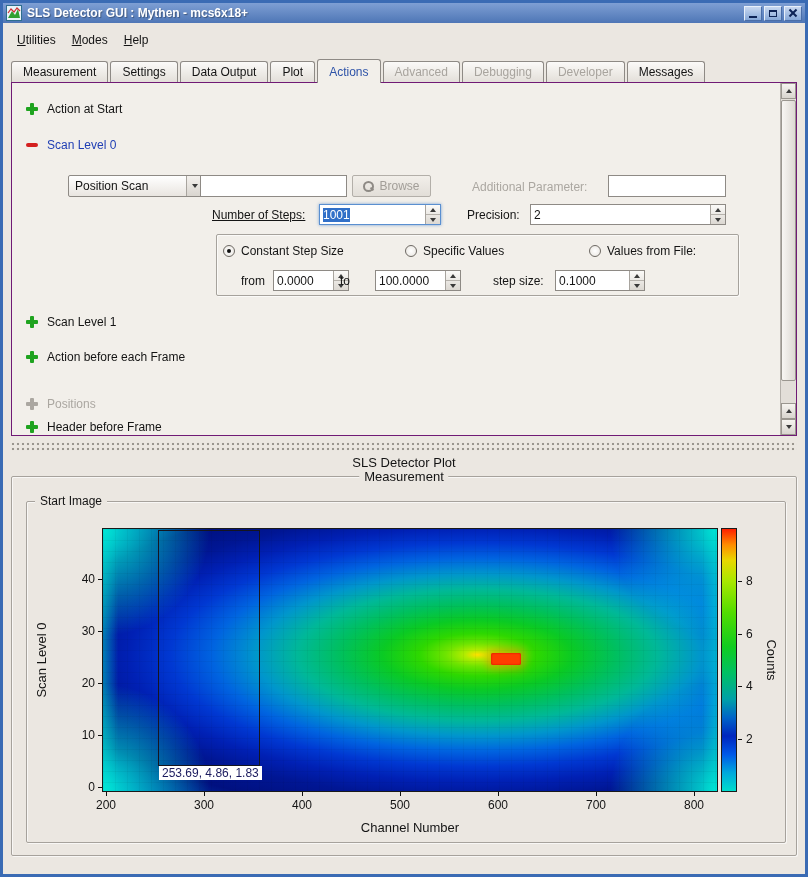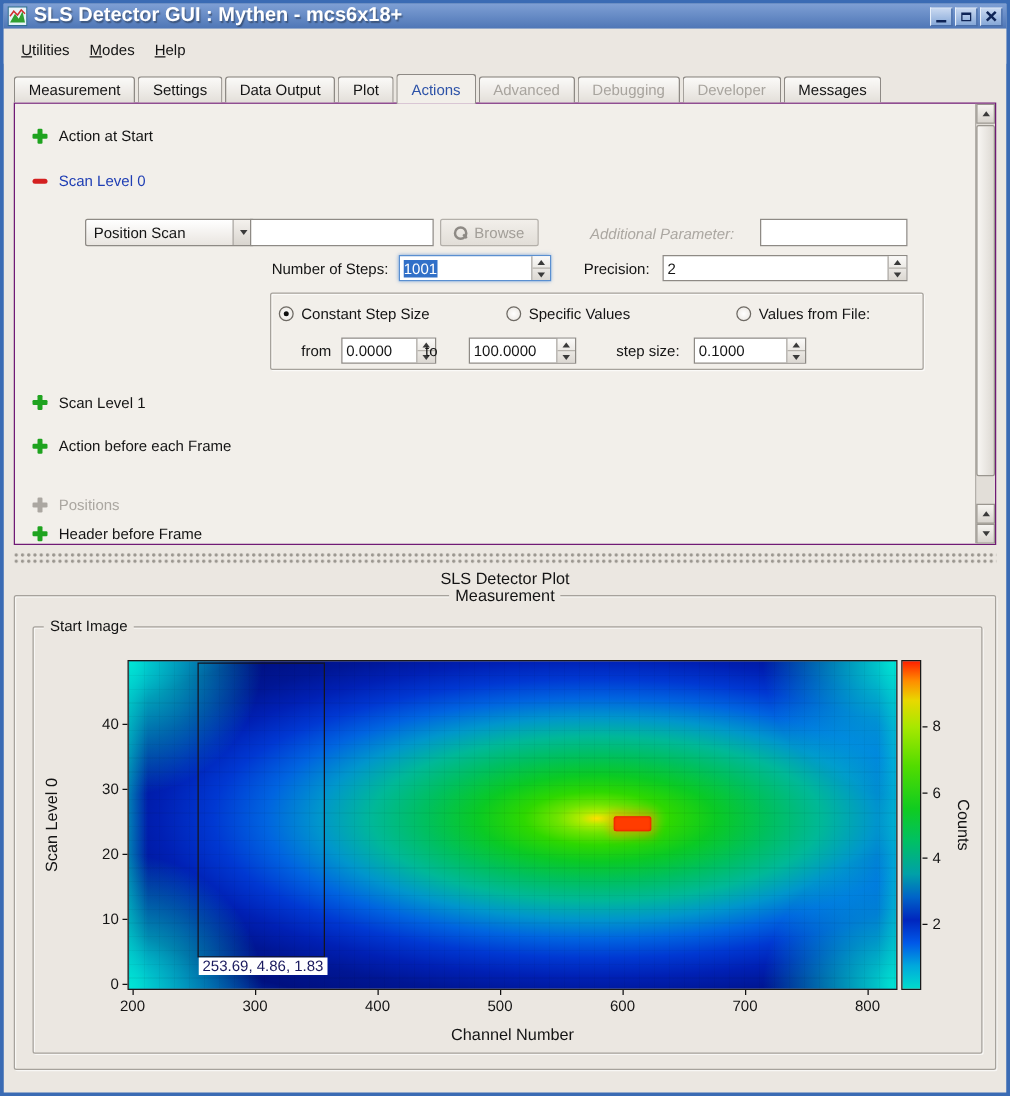--- a/index.html
+++ b/index.html
@@ -3,21 +3,21 @@
 <meta charset="utf-8">
 <style>
   * { box-sizing: border-box; margin: 0; padding: 0; }
   html,body { width:808px; height:877px; overflow:hidden; }
   body { background:#16335E; font-family:"Liberation Sans", sans-serif; font-size:12px; color:#141414; position:relative; }
   .window { position:absolute; inset:0; border:3px solid #3A6BB4; background:#EBE7E1; }
 
   
   .titlebar { height:20px; background:linear-gradient(#7E9FD4,#4E76B6); display:flex; align-items:center; padding:0 3px; }
   .app-icon { width:16px; height:16px; margin-right:5px; flex:0 0 auto; }
-  .title-text { color:#FFFFFF; font-weight:bold; font-size:16px; text-shadow:1px 1px 1px rgba(0,0,0,.35); flex:1; white-space:nowrap; overflow:hidden; }
+  .title-text { color:#FFFFFF; font-weight:bold; font-size:12px; text-shadow:1px 1px 1px rgba(0,0,0,.35); flex:1; white-space:nowrap; overflow:hidden; }
   .tb-btns { display:flex; gap:2px; }
   .tb-btn { width:18px; height:15px; background:linear-gradient(#C8D8F0,#86A8D8); border:1px solid; border-color:#E8F0FA #4A6EA8 #4A6EA8 #E8F0FA; display:flex; align-items:center; justify-content:center; cursor:pointer; }
   .g-min { width:8px; height:2px; background:#0E2456; margin-top:7px; }
   .g-max { width:8px; height:7px; border:1px solid #0E2456; border-top-width:2px; }
   .g-close { position:relative; width:10px; height:8px; }
   .g-close::before,.g-close::after { content:""; position:absolute; left:0; top:3px; width:10px; height:2px; background:#0E2456; }
   .g-close::before { transform:rotate(45deg); }
   .g-close::after { transform:rotate(-45deg); }
 
   
@@ -179,24 +179,24 @@
       <span class="cval">Position Scan</span>
       <span class="cbtn">
           <span class="td"></span>
         </span>
     </div>
     <input class="lineedit" style="left: 188px; top: 92px; width: 147px;" value="">
     <div class="btn disabled" style="left:340px; top:92px; width:79px;">
       <span class="mag"></span>
       <span>Browse</span>
     </div>
-    <span class="field-label grey-label" style="left:460px; top:97px;font-style:italic;">Additional Parameter:</span>
+    <span class="field-label grey-label" style="left:460px; top:97px;">Additional Parameter:</span>
     <input class="lineedit" style="left: 596px; top: 92px; width: 118px;" value="">
 
-    <span class="field-label" style="left:200px; top:125px; width:104px; text-align:center;">Number of Steps:</span>
+    <span class="field-label" style="left:200px; top:125px; width:104px; text-align:left;text-decoration:underline;">Number of Steps:</span>
     <div class="spin focus" style="left:307px; top:121px; width:122px;">
       <span class="val"><span class="sel-text">1001</span></span>
       <span class="btns">
         <div>
             <span class="tu"></span>
           </div>
         <div>
             <span class="td"></span>
           </div>
       </span>

